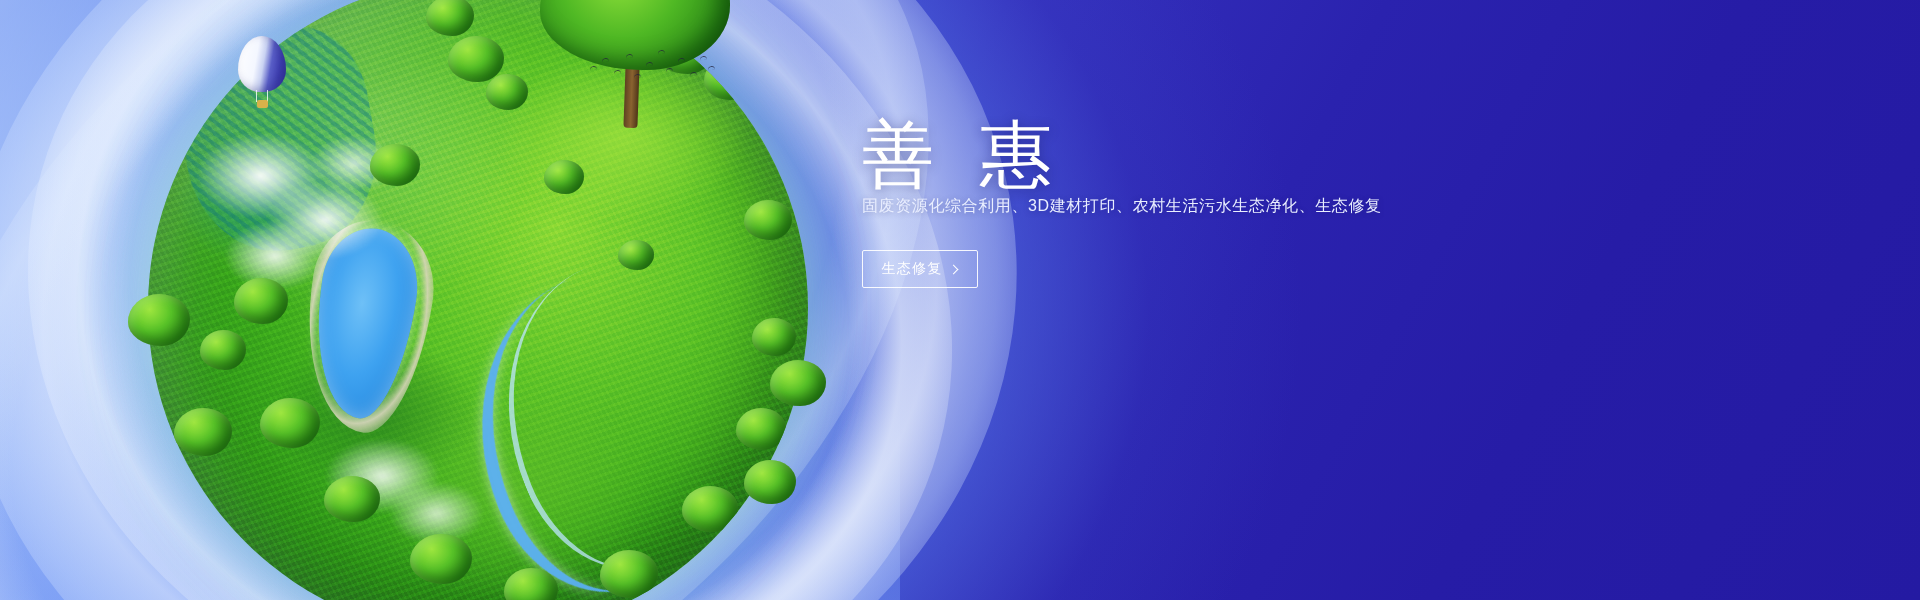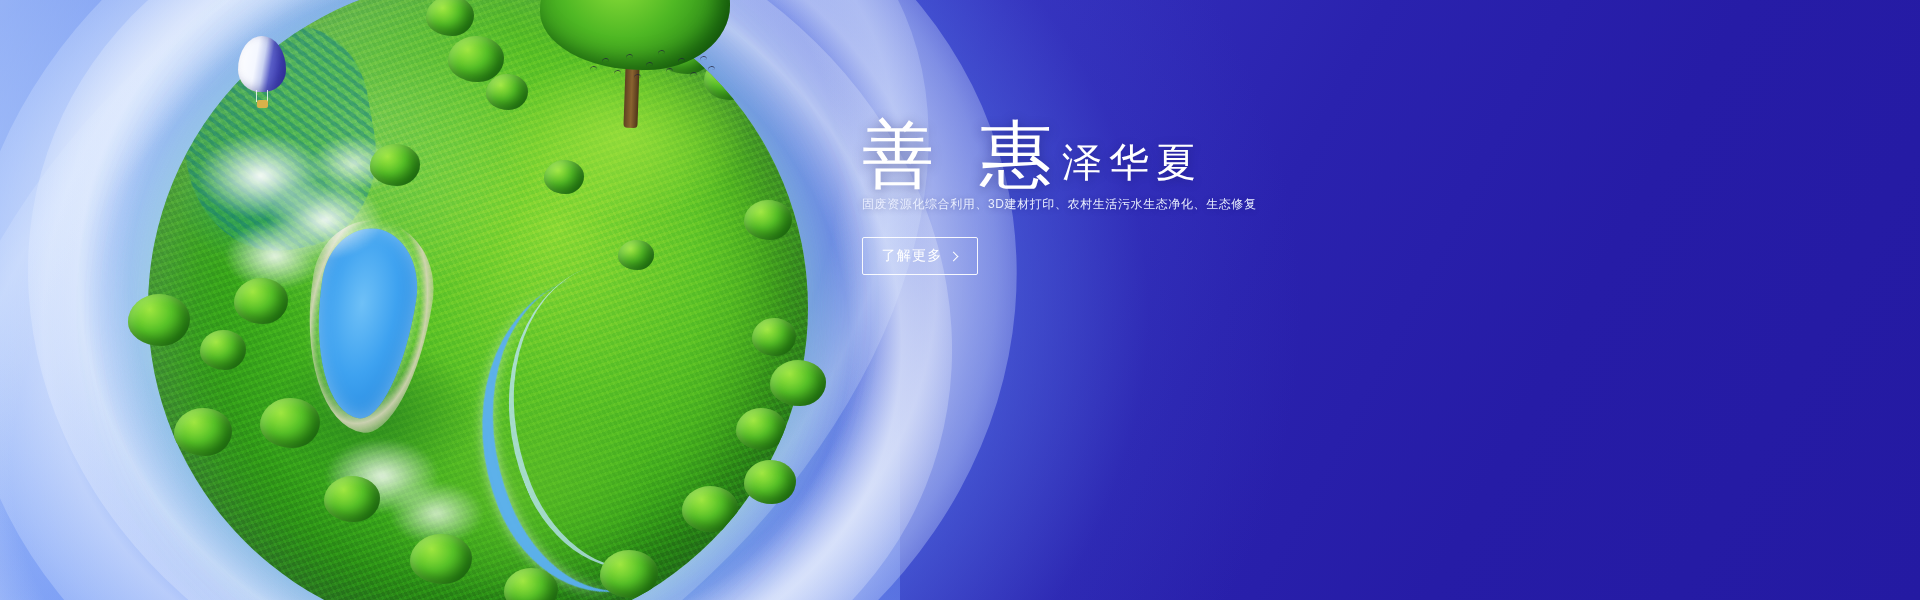--- a/index.html
+++ b/index.html
@@ -249,22 +249,22 @@
   }
 
   .subtitle {
     font-size:25px; color:#ffffff; letter-spacing:8.5px;
     font-weight:400; margin-top:14px; margin-bottom:18px;
     text-shadow:0 1px 8px rgba(20,20,90,0.35);
     white-space:nowrap;
   }
 
   .description {
-    font-size:12px; color:#e9eeff; letter-spacing:0.6px;
-    font-weight:400; margin-bottom:24px;
+    font-size:16px; color:#e9eeff; letter-spacing:0.6px;
+    font-weight:400; margin-bottom:33px;
     text-shadow:0 1px 6px rgba(20,20,90,0.3);
     white-space:nowrap;
   }
 
   .cta {
     display:inline-flex; align-items:center; justify-content:center; gap:9px;
     width:116px; height:38px;
     border:1px solid rgba(255,255,255,0.92);
     border-radius:2px;
     background:transparent;
@@ -354,26 +354,25 @@
   </div>
 
   <div class="content">
 
     <div class="headline">
       <div class="hl-group">
         <span class="hl-big">善</span>
       </div>
       <div class="hl-group">
         <span class="hl-big">惠</span>
-        <span class="hl-small">泽华夏</span>
       </div>
     </div>
 
     <div class="description">固废资源化综合利用、3D建材打印、农村生活污水生态净化、生态修复</div>
 
     <button class="cta">
-      <span>了解更多</span>
+      <span>生态修复</span>
       <span class="chev"></span>
     </button>
 
   </div>
 
 </div>
 
 </body></html>

